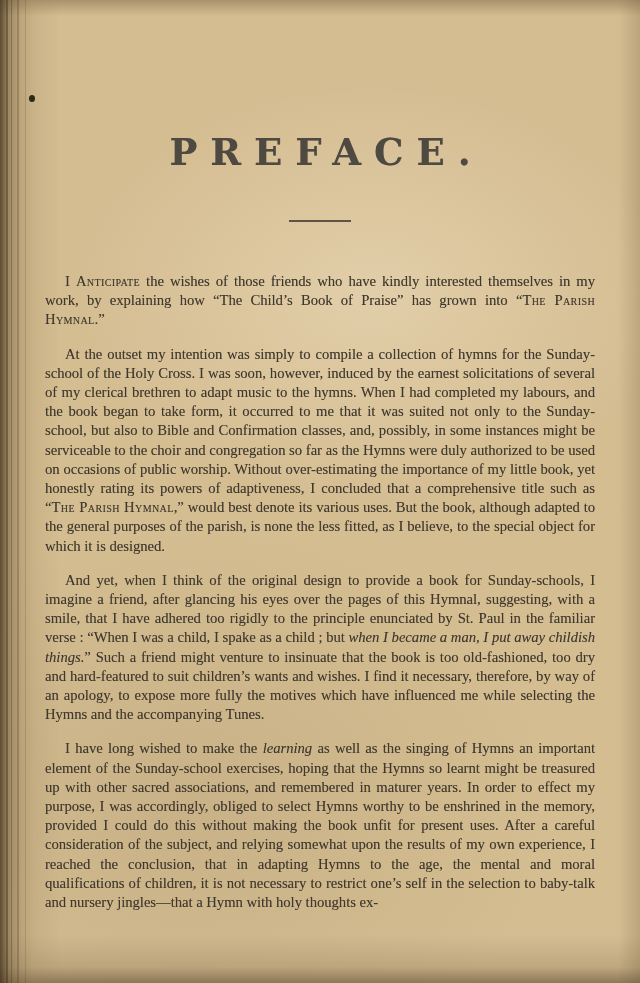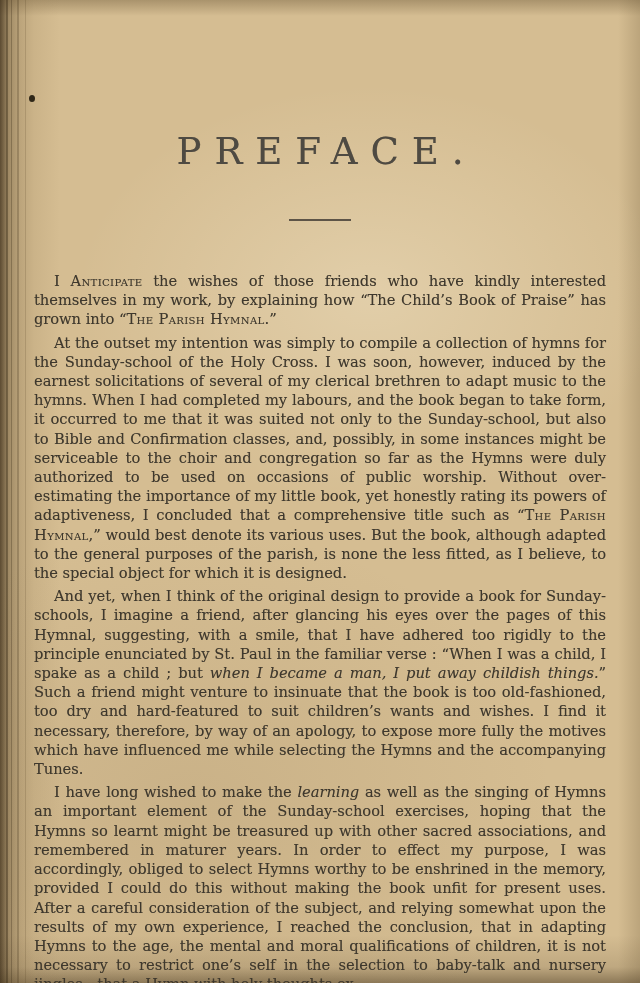--- a/index.html
+++ b/index.html
@@ -29,40 +29,40 @@
   .c1{left:6px;width:2px;background:rgba(56,42,22,0.40);}
   .c2{left:11px;width:1px;background:rgba(56,42,22,0.30);}
   .c3{left:17px;width:2px;background:rgba(70,54,30,0.26);}
   .c4{left:25px;width:1px;background:rgba(70,54,30,0.18);}
   .speck{position:absolute;left:29px;top:95px;width:6px;height:7px;border-radius:50%;background:#2f2718;}
   h1.page-title{
     margin:0;
     padding-top:130px;
     text-align:center;
     font-size:37px;
-    font-weight:normal;
+    font-weight:bold;
     letter-spacing:13px;
     text-indent:13px;
     color:var(--title);
     text-shadow:0.3px 0.3px 0.5px rgba(60,54,44,0.45);
   }
   .rule{
     width:62px;
     border:none;
     border-top:2px solid rgba(70,64,55,0.85);
     margin:46px auto 0 auto;
   }
   .body-text{
     margin-top:50px;
     font-size:14.6px;
     line-height:19.2px;
     text-align:justify;
     text-shadow:0.2px 0.2px 0.3px rgba(62,56,45,0.40);
   }
-  .body-text p{margin:4px;text-indent:20px;}
+  .body-text p{margin:15px;text-indent:20px;font-family:Liberation Serif, serif;}
   .sc{font-variant:small-caps;letter-spacing:0.4px;}
   .it{font-style:italic;}
 </style>
 </head>
 <body>
 
 <div class="page">
   <div class="crease c1"></div>
   <div class="crease c2"></div>
   <div class="crease c3"></div>

